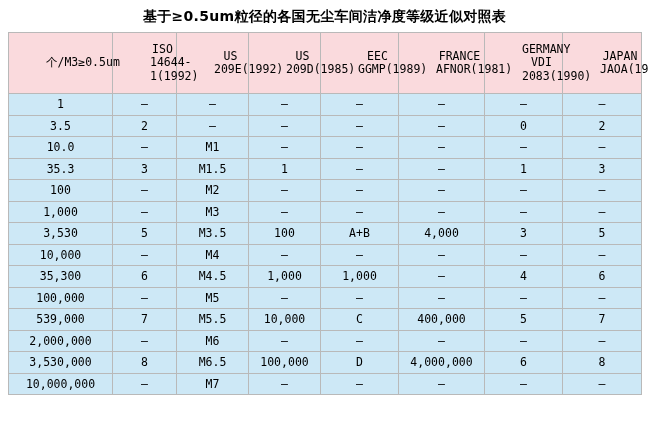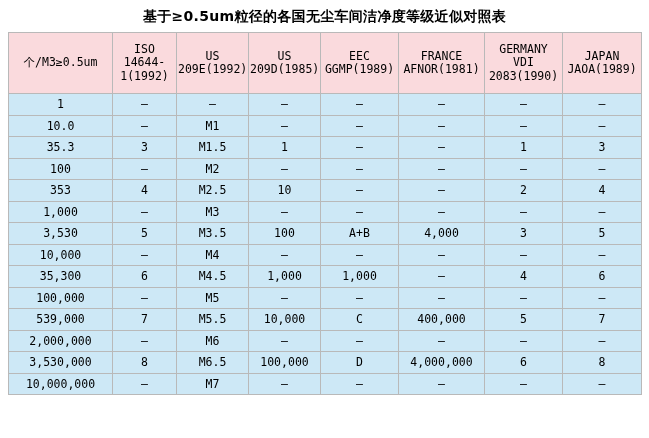--- a/index.html
+++ b/index.html
@@ -52,20 +52,21 @@
   table.cleanroom thead th {
     background: #fadadd;
     height: 56px;
     line-height: 13.5px;
     font-weight: normal;
     padding: 2px 1px;
   }
   table.cleanroom thead th .hl {
     display: block;
     white-space: nowrap;
+    padding-left: 36px;
   }
   table.cleanroom tbody td {
     background: #cde8f6;
     height: 20.5px;
     white-space: nowrap;
   }
   table.cleanroom tbody td.first {
     background: #cde8f6;
   }
   col.c0 { width: 104px; }
@@ -136,20 +137,30 @@
             <td class="first">1</td>
             <td>–</td>
             <td>–</td>
             <td>–</td>
             <td>–</td>
             <td>–</td>
             <td>–</td>
             <td>–</td>
           </tr>
           <tr>
+            <td class="first">3.5</td>
+            <td>2</td>
+            <td>–</td>
+            <td>–</td>
+            <td>–</td>
+            <td>–</td>
+            <td>0</td>
+            <td>2</td>
+          </tr>
+          <tr>
             <td class="first">10.0</td>
             <td>–</td>
             <td>M1</td>
             <td>–</td>
             <td>–</td>
             <td>–</td>
             <td>–</td>
             <td>–</td>
           </tr>
           <tr>
@@ -164,30 +175,20 @@
           </tr>
           <tr>
             <td class="first">100</td>
             <td>–</td>
             <td>M2</td>
             <td>–</td>
             <td>–</td>
             <td>–</td>
             <td>–</td>
             <td>–</td>
-          </tr>
-          <tr>
-            <td class="first">353</td>
-            <td>4</td>
-            <td>M2.5</td>
-            <td>10</td>
-            <td>–</td>
-            <td>–</td>
-            <td>2</td>
-            <td>4</td>
           </tr>
           <tr>
             <td class="first">1,000</td>
             <td>–</td>
             <td>M3</td>
             <td>–</td>
             <td>–</td>
             <td>–</td>
             <td>–</td>
             <td>–</td>

